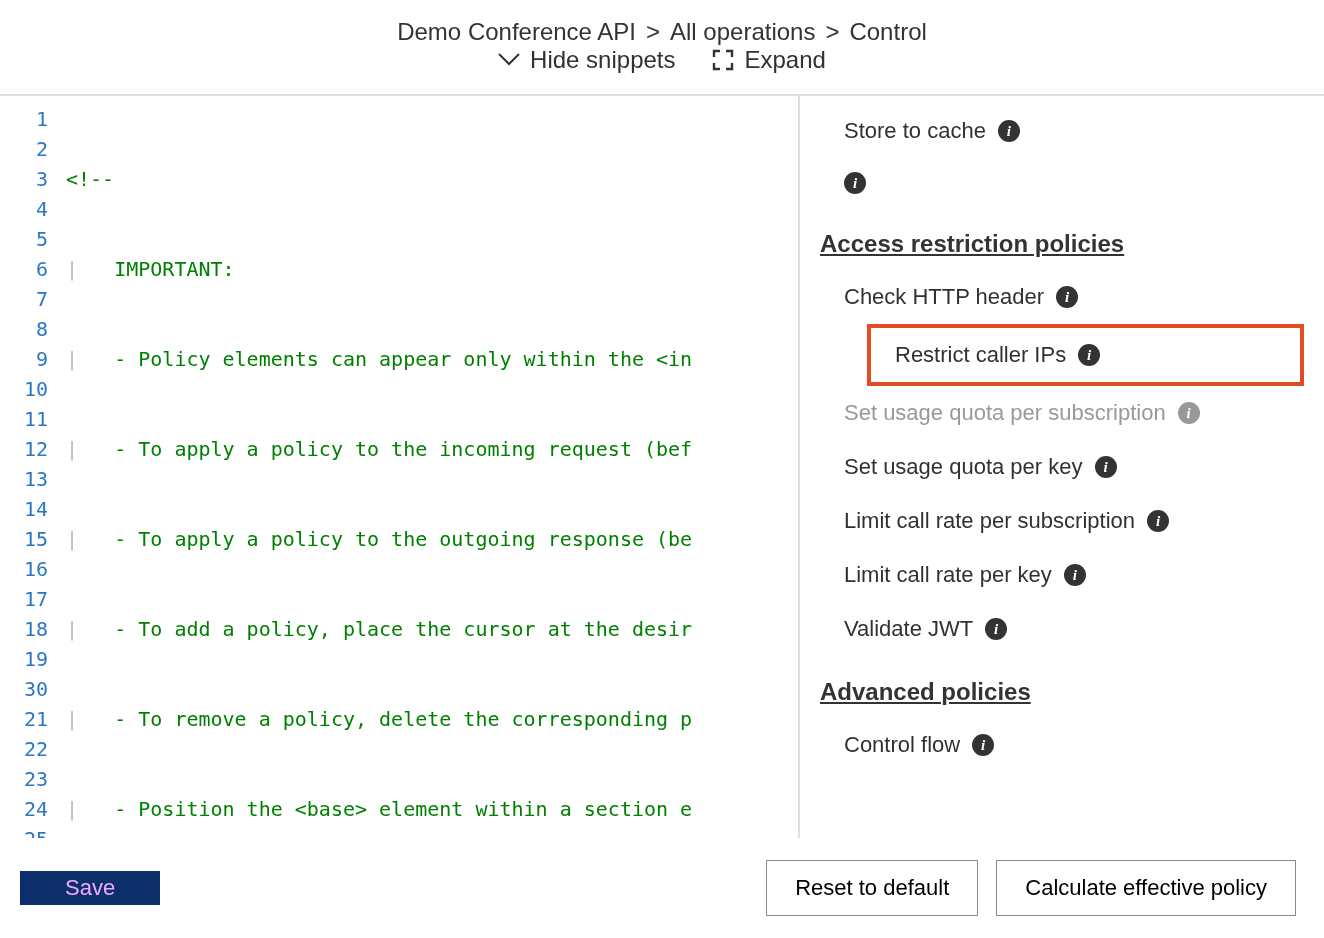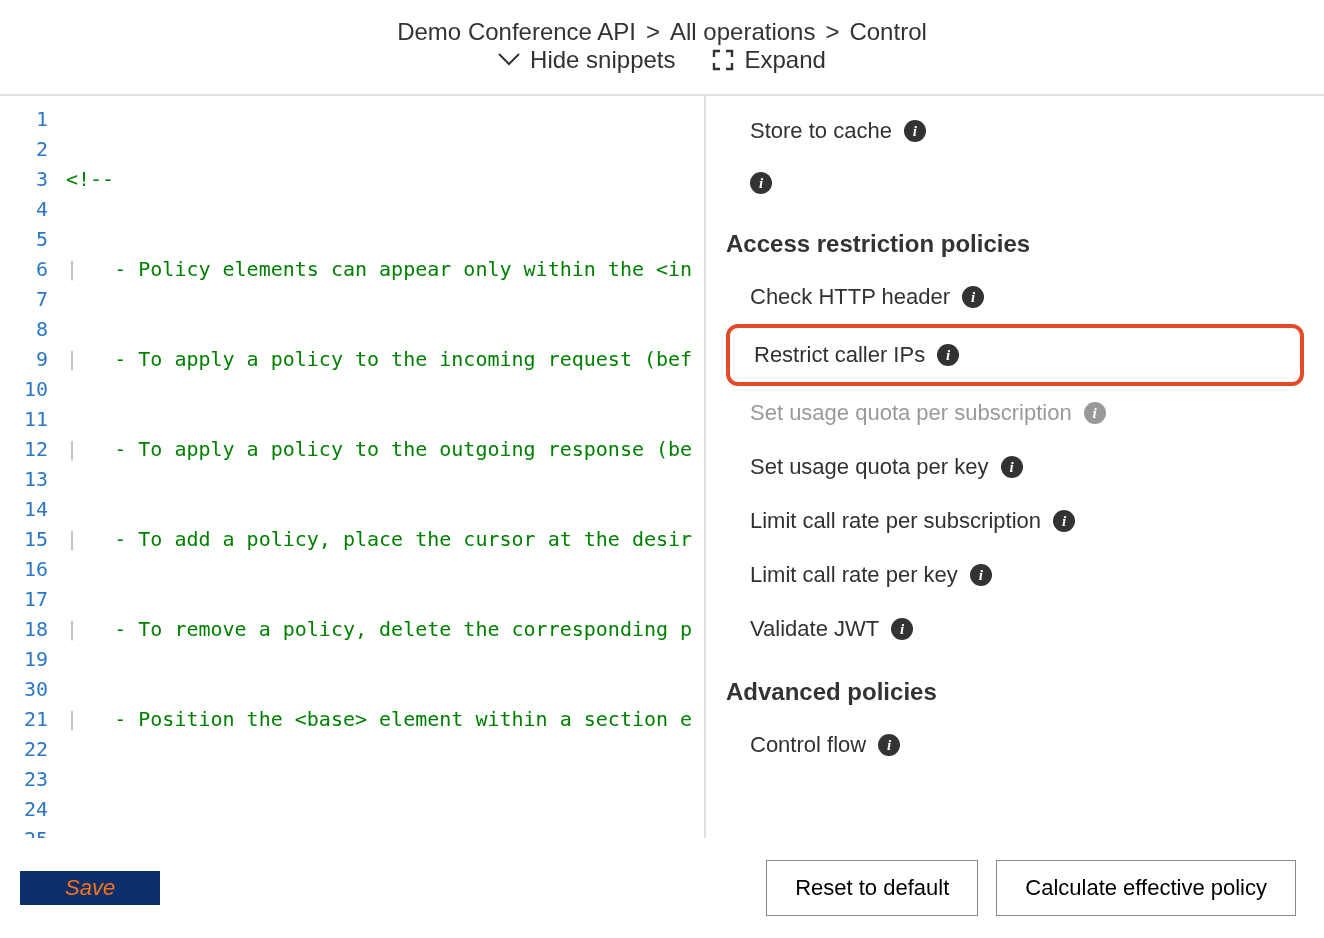--- a/index.html
+++ b/index.html
@@ -19,33 +19,33 @@
 
   
   .editor-wrap { flex: 1; display: flex; overflow: hidden; border-right: 2px solid #e1dfdd; }
   .gutter { width: 66px; padding-top: 8px; text-align: right; padding-right: 18px; color: #2b77c4; font-family: Menlo, Consolas, monospace; font-size: 20px; line-height: 30px; user-select: none; }
   .code { flex: 1; padding-top: 8px; font-family: Menlo, Consolas, monospace; font-size: 20px; line-height: 30px; white-space: pre; overflow: hidden; position: relative; }
   .code .line { height: 30px; }
   .guide { color: #bbb; }
   .c-comment { color: #008000; }
 
   
-  .snippets { width: 618px; padding: 8px 20px; overflow: hidden; }
+  .snippets { width: 524px; padding: 8px 20px; overflow: hidden; }
   .snip-item { display: flex; align-items: center; gap: 12px; padding: 14px 8px 14px 24px; font-size: 22px; cursor: pointer; }
   .snip-item.disabled { color: #999; cursor: default; }
-  .snip-group { font-size: 24px; font-weight: 700; color: #333; padding: 22px 0 12px 0; }
+  .snip-group { font-size: 24px; font-weight: 700; color: #333; padding: 22px 0 12px 0; text-decoration: underline; }
   .info-icon { width: 22px; height: 22px; border-radius: 50%; background: #333; color: #fff; font-family: Georgia, serif; font-style: italic; font-weight: bold; font-size: 15px; display: inline-flex; align-items: center; justify-content: center; line-height: 1; }
   .snip-item.disabled .info-icon { background: #999; }
-  .highlight-box { border: 4px solid #e24b26; border-radius: 12px; }
+  .highlight-box { border: 4px solid #e24b26; border-radius: 0; margin-left: 47px; }
 
   
   .footer { display: flex; justify-content: space-between; align-items: center; padding: 22px 28px 22px 20px; }
   .footer-left, .footer-right { display: flex; gap: 18px; }
   .btn { font-size: 22px; padding: 14px 28px; border: 1px solid #8a8886; background: #fff; cursor: pointer; font-family: inherit; }
-  .btn.primary { background: #0c2f6b; color: #f97316; border-color: #0c2f6b; padding: 3px 44px; font-style: italic; }
+  .btn.primary { background: #0c2f6b; color: #f0abfc; border-color: #0c2f6b; padding: 3px 44px; }
 </style>
 </head>
 <body>
 
 <div class="header">
   <div class="breadcrumb">
     <span>Demo Conference API</span>
     <span class="sep">&gt;</span>
     <span>All operations</span>
     <span class="sep">&gt;</span>
@@ -98,20 +98,21 @@
         <div>19</div>
         <div>30</div>
         <div>21</div>
         <div>22</div>
         <div>23</div>
         <div>24</div>
         <div>25</div>
       </div>
     <div class="code">
       <div class="line"><span class="c-comment">&lt;!--</span></div>
+      <div class="line"><span class="guide">|   </span><span class="c-comment">IMPORTANT:</span></div>
       <div class="line"><span class="guide">|   </span><span class="c-comment">- Policy elements can appear only within the &lt;in</span></div>
       <div class="line"><span class="guide">|   </span><span class="c-comment">- To apply a policy to the incoming request (bef</span></div>
       <div class="line"><span class="guide">|   </span><span class="c-comment">- To apply a policy to the outgoing response (be</span></div>
       <div class="line"><span class="guide">|   </span><span class="c-comment">- To add a policy, place the cursor at the desir</span></div>
       <div class="line"><span class="guide">|   </span><span class="c-comment">- To remove a policy, delete the corresponding p</span></div>
       <div class="line"><span class="guide">|   </span><span class="c-comment">- Position the &lt;base&gt; element within a section e</span></div>
       
       
       
       

